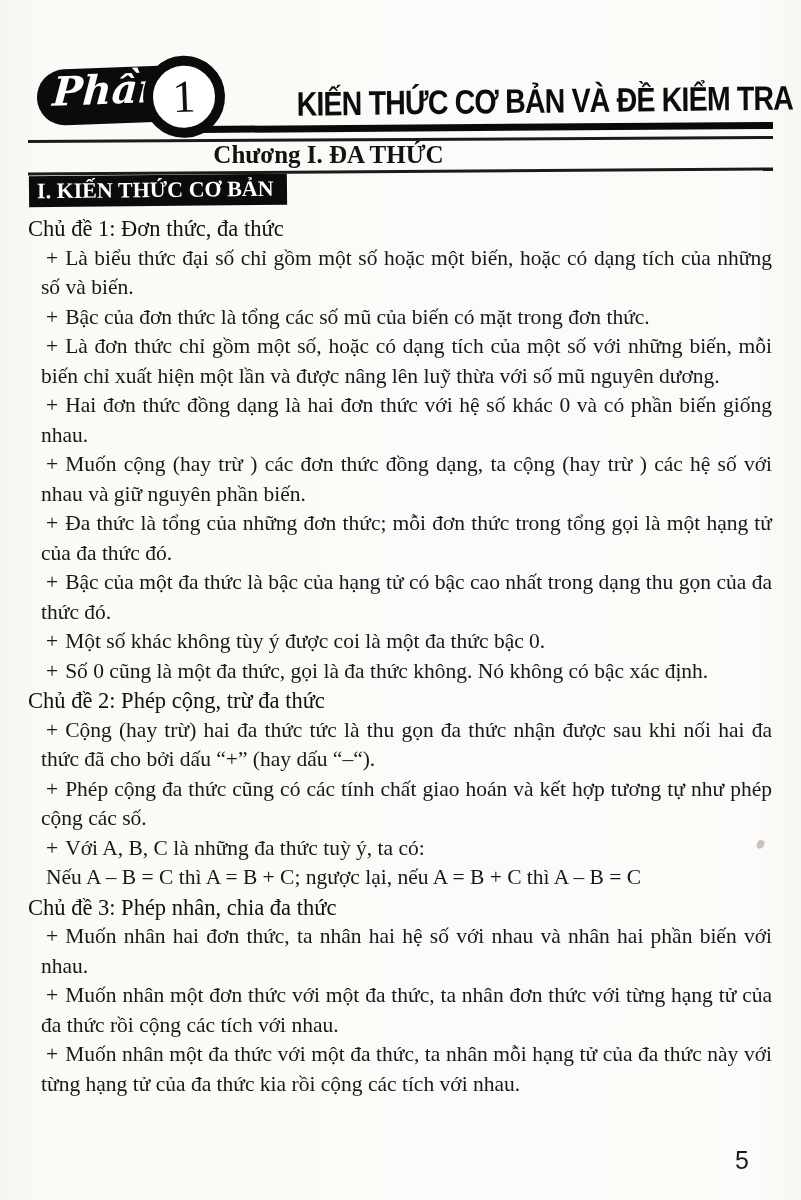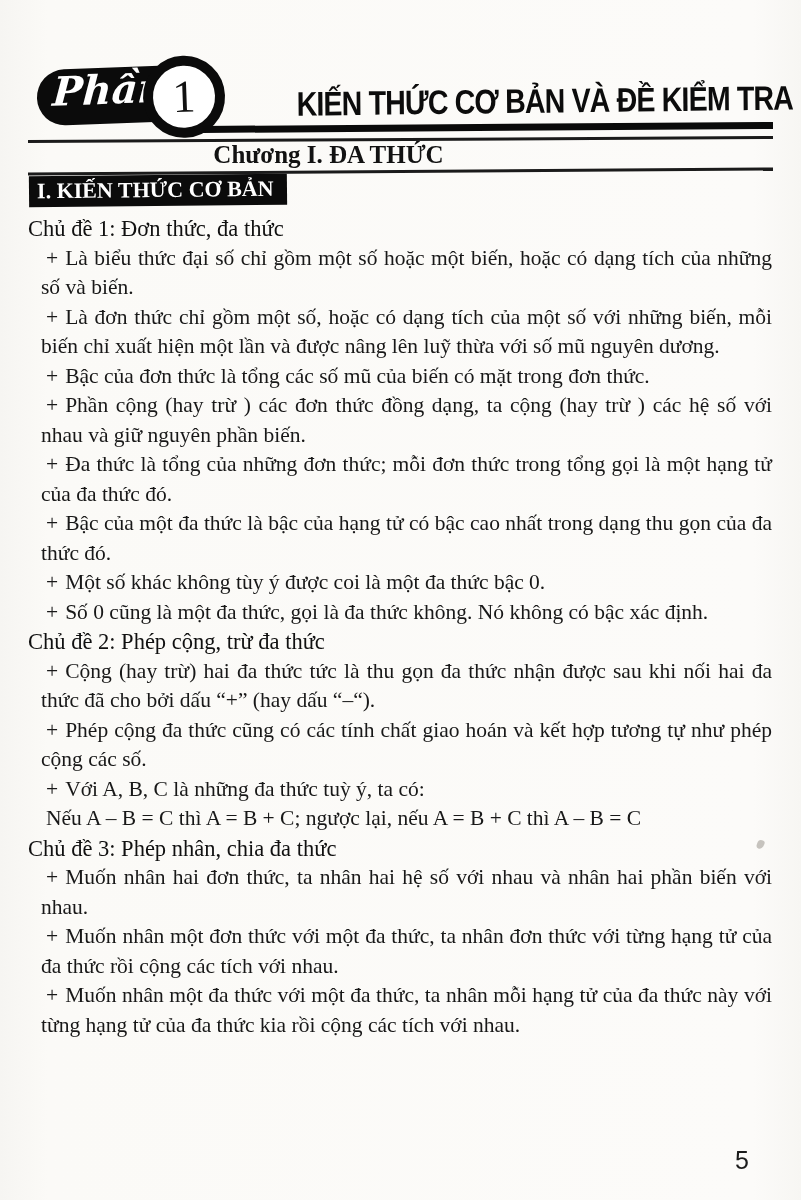--- a/index.html
+++ b/index.html
@@ -146,23 +146,24 @@
   <div class="thin-rule-1"></div>
   <div class="chapter-title">Chương I. ĐA THỨC</div>
   <div class="thin-rule-2"></div>
 
   <div class="section-box">I. KIẾN THỨC CƠ BẢN</div>
 
   <div class="content">
 
     <div class="topic-heading">Chủ đề 1: Đơn thức, đa thức</div>
     <div class="item"><span class="bullet">+</span><span>Là biểu thức đại số chỉ gồm một số hoặc một biến, hoặc có dạng tích của những số và biến.</span></div>
+    <div class="item"><span class="bullet">+</span><span>Bậc của đơn thức là tổng các số mũ của biến có mặt trong đơn thức.</span></div>
     <div class="item"><span class="bullet">+</span><span>Là đơn thức chỉ gồm một số, hoặc có dạng tích của một số với những biến, mỗi biến chỉ xuất hiện một lần và được nâng lên luỹ thừa với số mũ nguyên dương.</span></div>
-    <div class="item"><span class="bullet">+</span><span>Bậc của đơn thức là tổng các số mũ của biến có mặt trong đơn thức.</span></div>
-    <div class="item"><span class="bullet">+</span><span>Phần cộng (hay trừ ) các đơn thức đồng dạng, ta cộng (hay trừ ) các hệ số với nhau và giữ nguyên phần biến.</span></div>
+    <div class="item"><span class="bullet">+</span><span>Hai đơn thức đồng dạng là hai đơn thức với hệ số khác 0 và có phần biến giống nhau.</span></div>
+    <div class="item"><span class="bullet">+</span><span>Muốn cộng (hay trừ ) các đơn thức đồng dạng, ta cộng (hay trừ ) các hệ số với nhau và giữ nguyên phần biến.</span></div>
     <div class="item"><span class="bullet">+</span><span>Đa thức là tổng của những đơn thức; mỗi đơn thức trong tổng gọi là một hạng tử của đa thức đó.</span></div>
     <div class="item"><span class="bullet">+</span><span>Bậc của một đa thức là bậc của hạng tử có bậc cao nhất trong dạng thu gọn của đa thức đó.</span></div>
     <div class="item"><span class="bullet">+</span><span>Một số khác không tùy ý được coi là một đa thức bậc 0.</span></div>
     <div class="item"><span class="bullet">+</span><span>Số 0 cũng là một đa thức, gọi là đa thức không. Nó không có bậc xác định.</span></div>
 
     <div class="topic-heading">Chủ đề 2: Phép cộng, trừ đa thức</div>
     <div class="item"><span class="bullet">+</span><span>Cộng (hay trừ) hai đa thức tức là thu gọn đa thức nhận được sau khi nối hai đa thức đã cho bởi dấu “+” (hay dấu “–“).</span></div>
     <div class="item"><span class="bullet">+</span><span>Phép cộng đa thức cũng có các tính chất giao hoán và kết hợp tương tự như phép cộng các số.</span></div>
     <div class="item"><span class="bullet">+</span><span>Với A, B, C là những đa thức tuỳ ý, ta có:</span></div>
     <div class="item"><span class="bullet"></span><span>Nếu A – B = C thì A = B + C; ngược lại, nếu A = B + C thì A – B = C</span></div>

